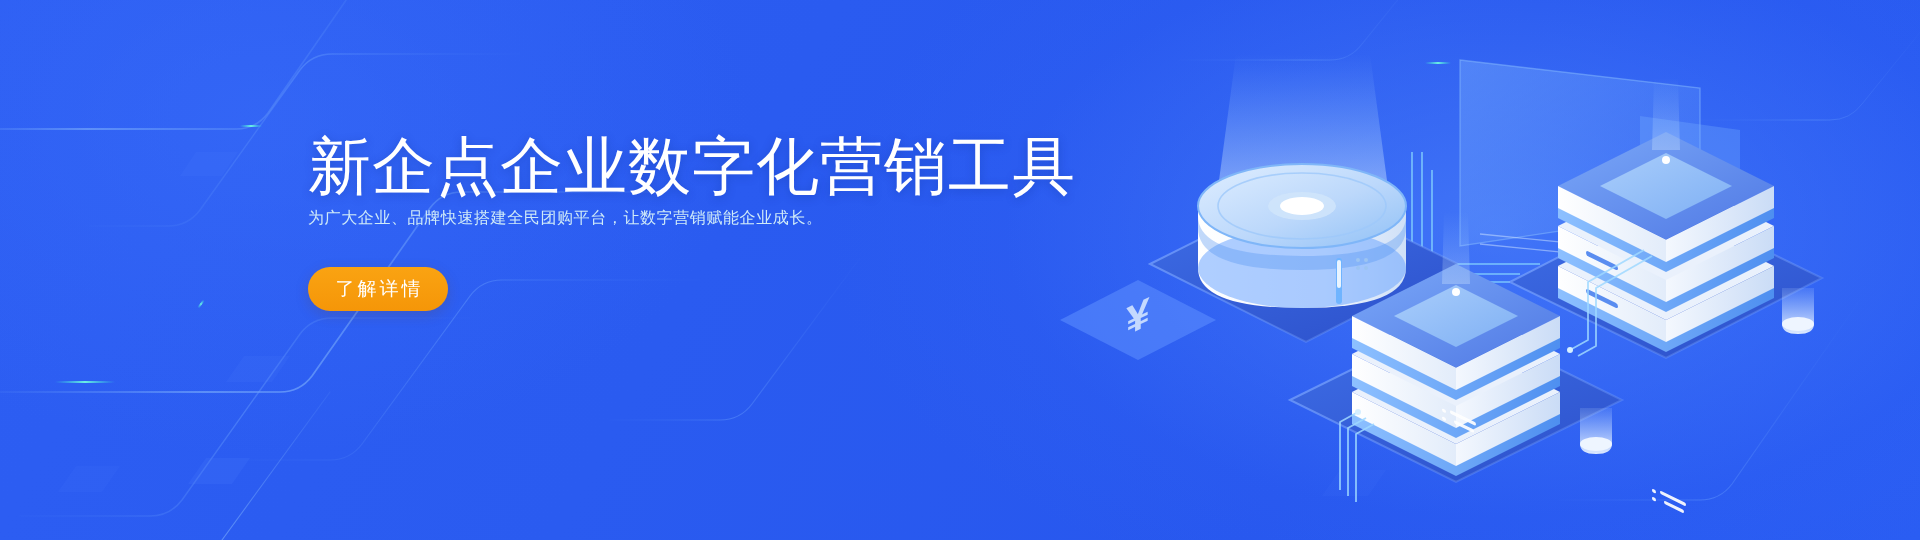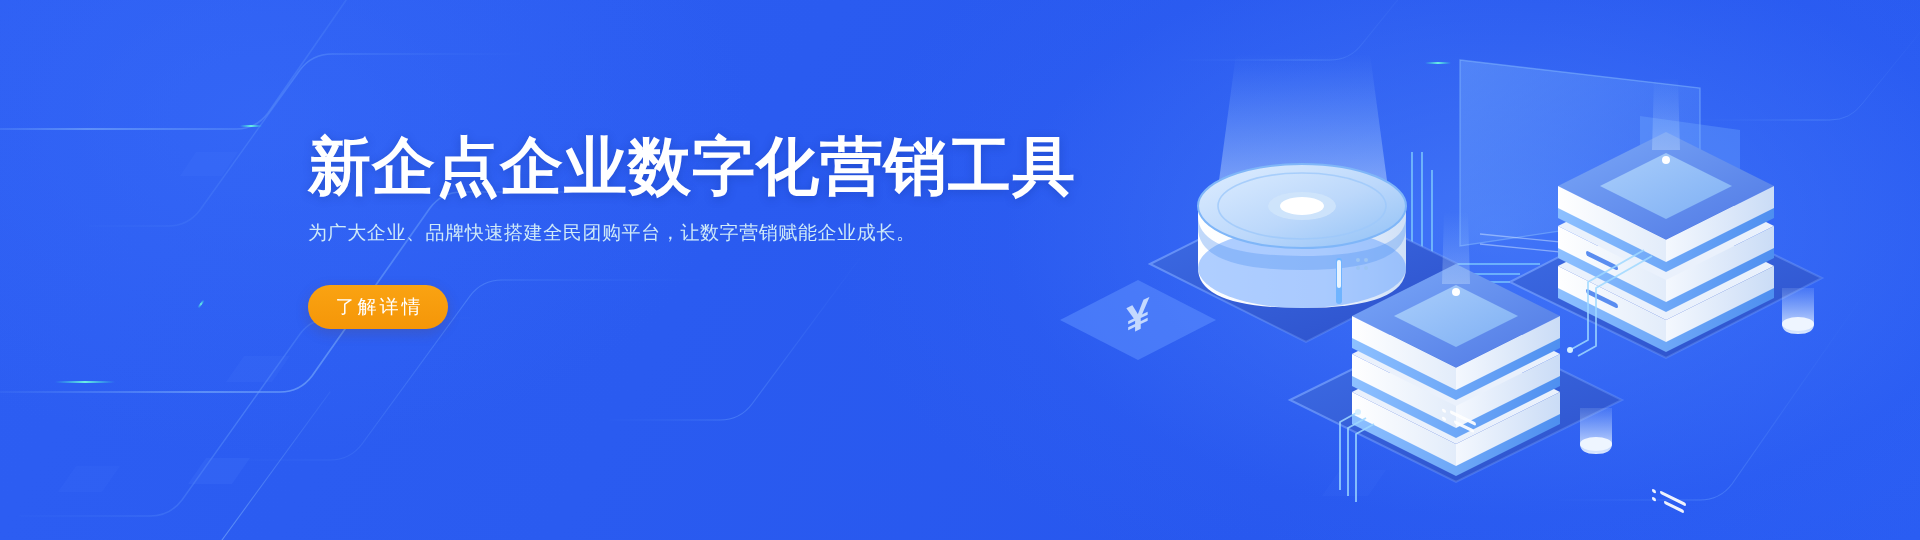--- a/index.html
+++ b/index.html
@@ -23,29 +23,29 @@
 
   
   .text-block {
     position:absolute;
     left:308px; top:132px;
     width:700px;
   }
   .headline {
     font-size:63px;
     line-height:1.08;
-    font-weight:bold;
+    font-weight:normal;
     color:#ffffff;
     letter-spacing:1px;
     white-space:nowrap;
     text-shadow:0 2px 10px rgba(10,40,130,0.28);
   }
   .subtitle {
-    margin-top:20px;
-    font-size:19px;
+    margin-top:7px;
+    font-size:16px;
     line-height:1.4;
     color:#cfeaf8;
     letter-spacing:0.6px;
     white-space:nowrap;
   }
   .cta {
     display:inline-flex;
     align-items:center;
     justify-content:center;
     margin-top:38px;

